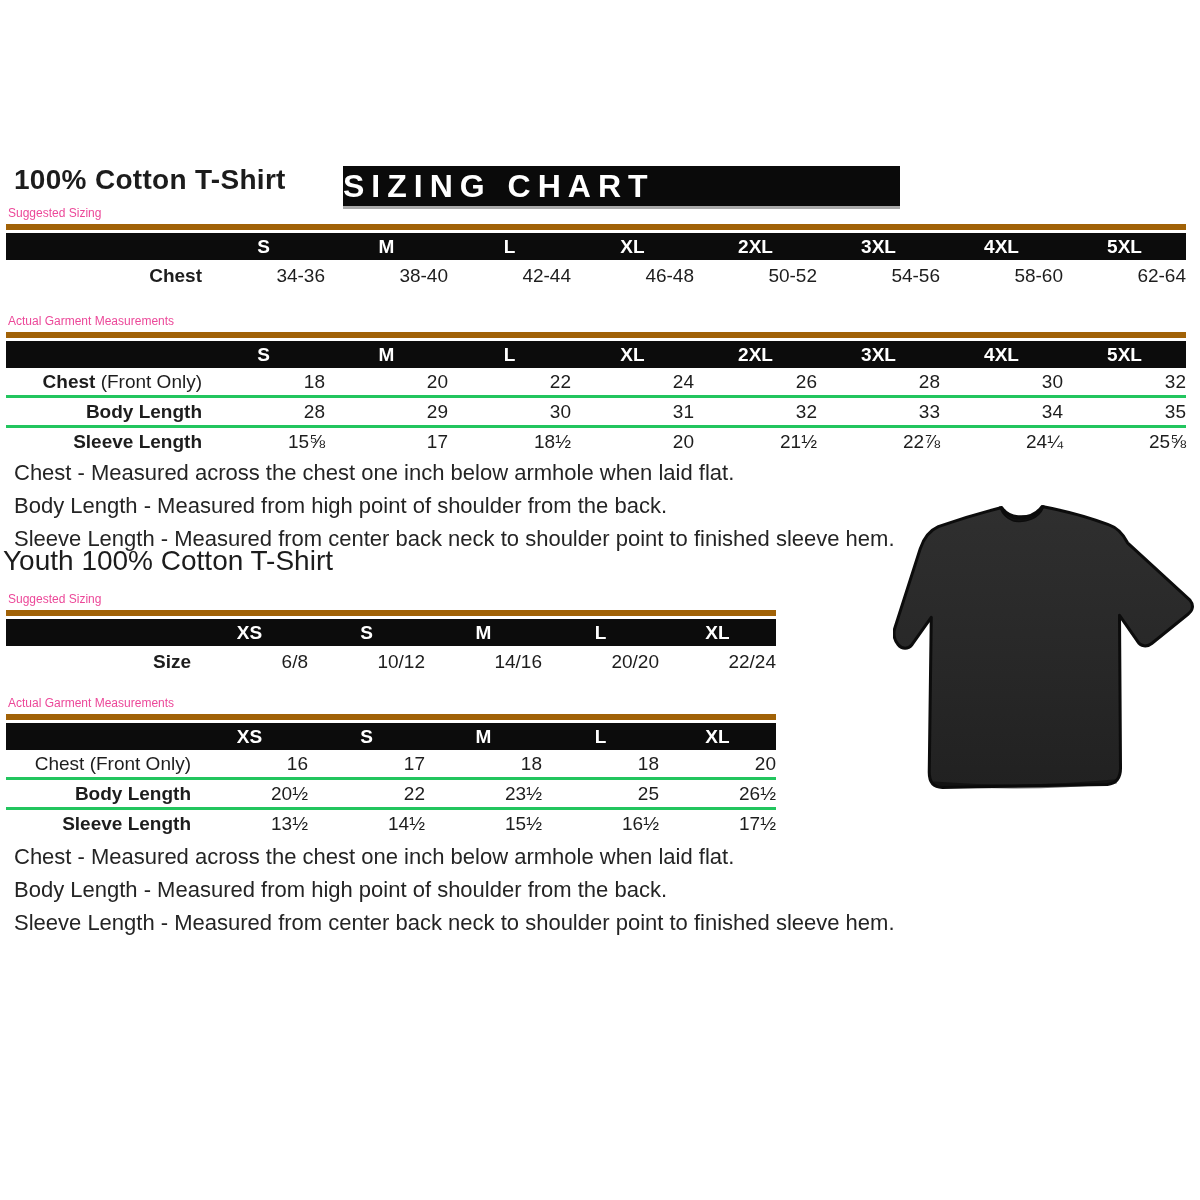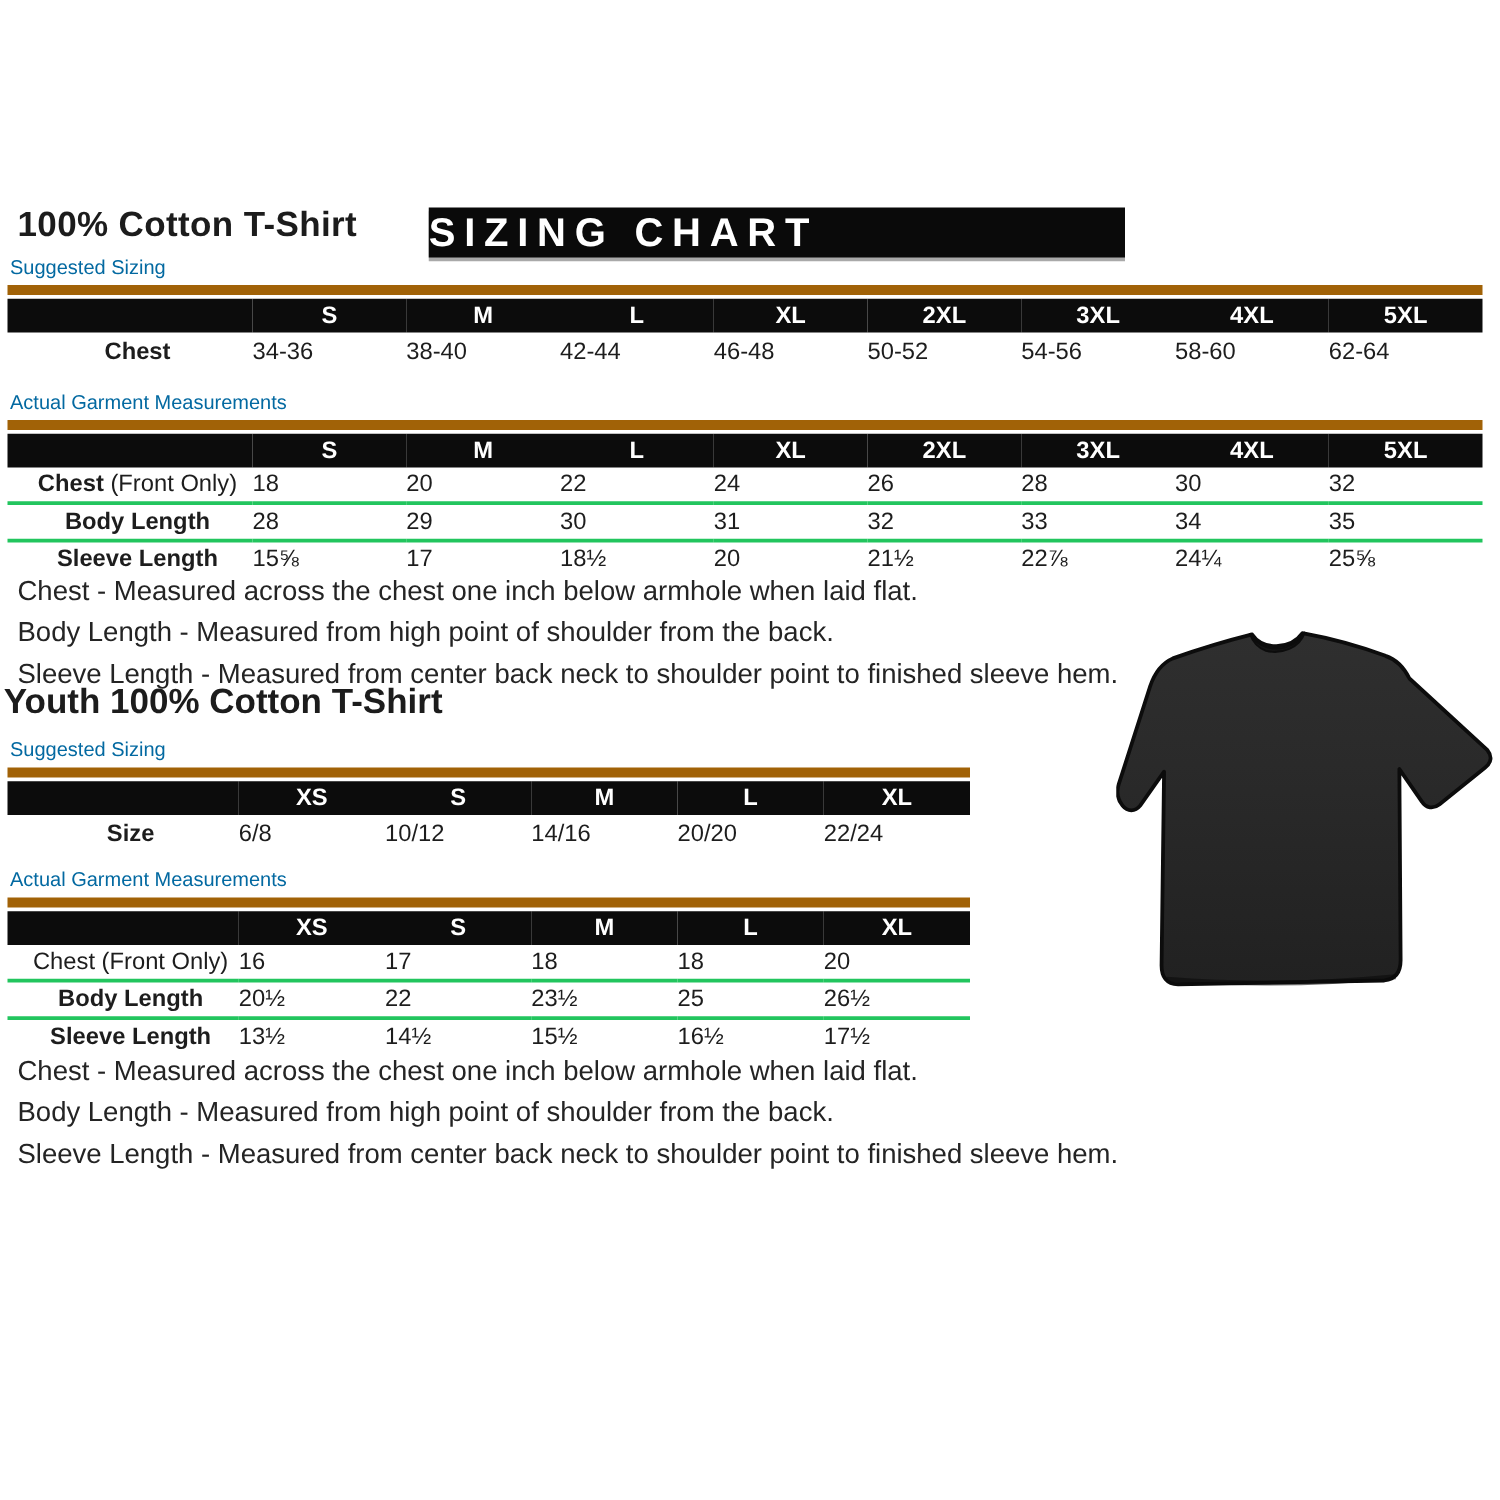--- a/index.html
+++ b/index.html
@@ -7,37 +7,37 @@
     position:relative;width:1200px;height:1200px;background:#ffffff;overflow:hidden;
     font-family:"Liberation Sans", sans-serif;color:#1d1d1d;padding-left:29px;
   }
   
   #page-title{position:absolute;left:14px;top:164px;font-size:28px;font-weight:bold;color:#1c1c1c;letter-spacing:.3px;}
   #banner{
     position:absolute;left:343px;top:166px;width:557px;height:40px;background:#0a0a0a;
     display:flex;align-items:center;justify-content:flex-start;box-shadow:0 3px 0 #a9a9a9;
   }
   #banner .banner-text{color:#ffffff;font-size:32px;font-weight:bold;letter-spacing:7px;}
-  #youth-title{position:absolute;left:3px;top:545px;font-size:28px;font-weight:bold;color:#1c1c1c;}
+  #youth-title{position:absolute;left:3px;top:545px;font-size:28px;font-weight:normal;color:#1c1c1c;}
 
   
   .sec{position:absolute;}
   #sec-a{left:6px;top:206px;width:1180px;}
   #sec-b{left:6px;top:314px;width:1180px;}
   #sec-c{left:6px;top:592px;width:770px;}
   #sec-d{left:6px;top:696px;width:770px;}
-  .sec-label{font-size:16px;color:#0369a1;padding:0 0 4px 2px;border-bottom:8px solid #a16207;}
+  .sec-label{font-size:12px;color:#ec4899;padding:0 0 4px 2px;border-bottom:6px solid #a16207;}
   .sec table{border-collapse:collapse;table-layout:fixed;width:100%;margin-top:3px;}
   .sztable col.lab{width:196px;}
   .ytable col.lab{width:185px;}
   thead th{background:#0c0c0c;color:#fff;font-weight:bold;font-size:19px;height:27px;text-align:center;padding:0;}
-  tbody td{font-size:19px;color:#1d1d1d;text-align:left;vertical-align:middle;padding:0;height:31px;}
+  tbody td{font-size:19px;color:#1d1d1d;text-align:right;vertical-align:middle;padding:0;height:31px;}
   .actual tbody td{height:27px;}
   .actual tbody tr + tr td{border-top:3px solid #22c55e;}
-  td.rlabel{text-align:center;padding-left:12px;white-space:nowrap;}
+  td.rlabel{text-align:right;padding-left:12px;white-space:nowrap;}
   .b{font-weight:bold;}
 
   
   .notes{position:absolute;left:14px;font-size:22px;line-height:33px;color:#242424;}
   #notes-adult{top:456px;}
   #notes-youth{top:840px;}
 
   
   #tshirt{position:absolute;left:893px;top:494px;width:302px;height:310px;}
 </style>

